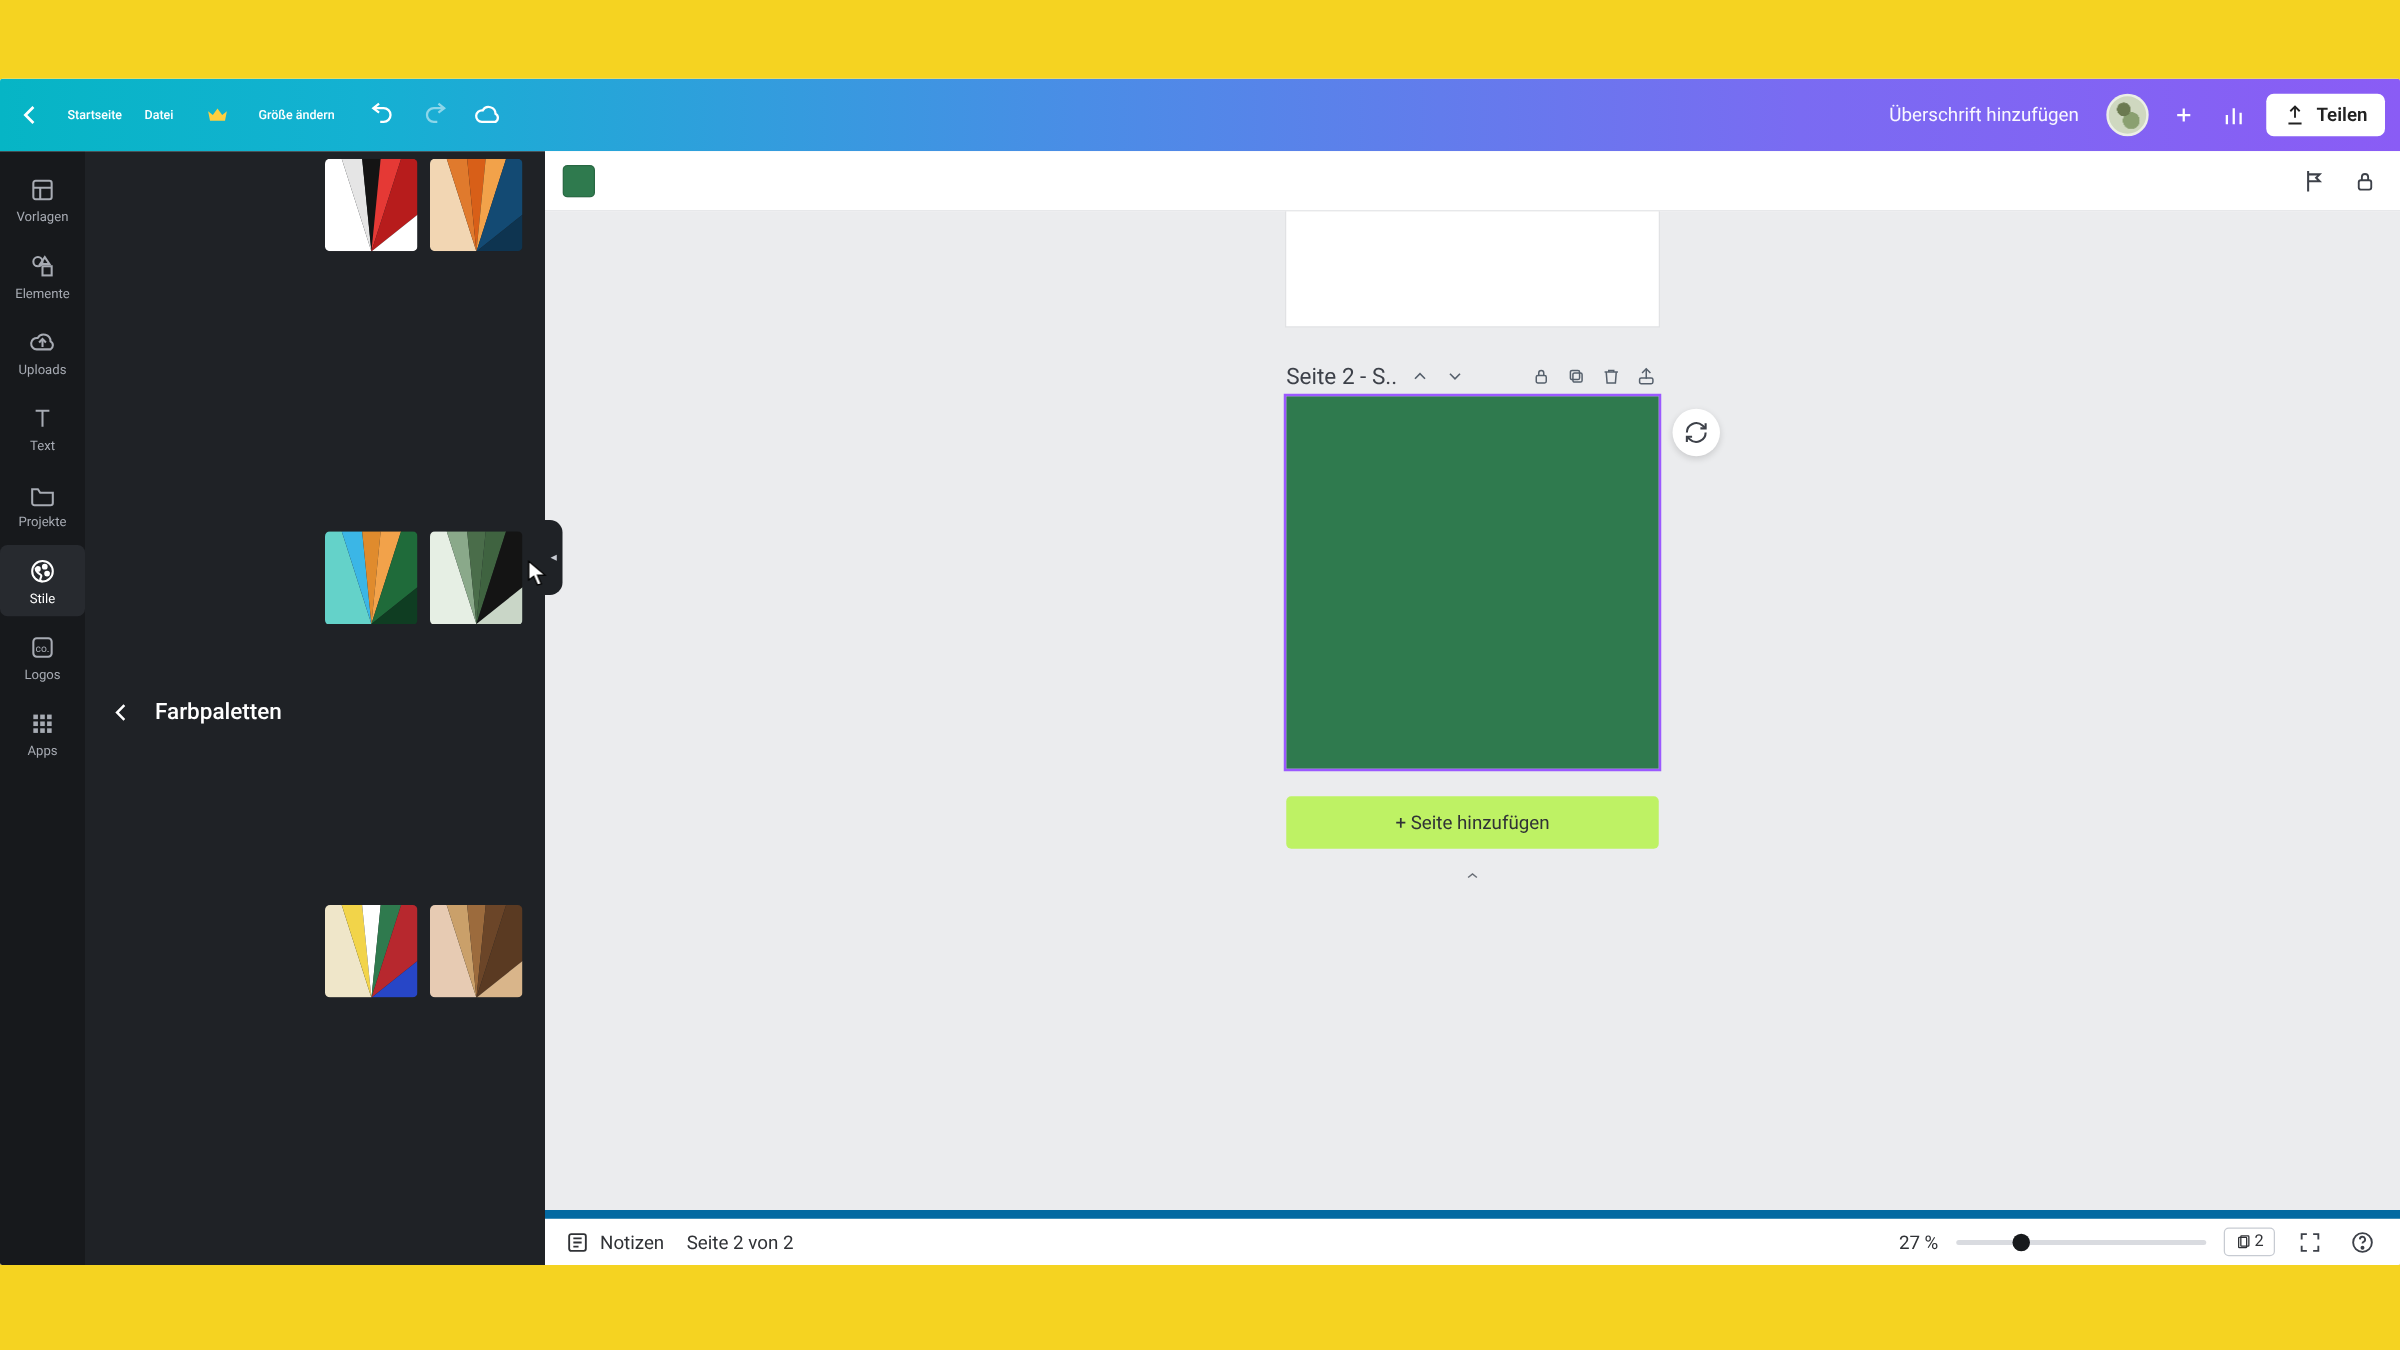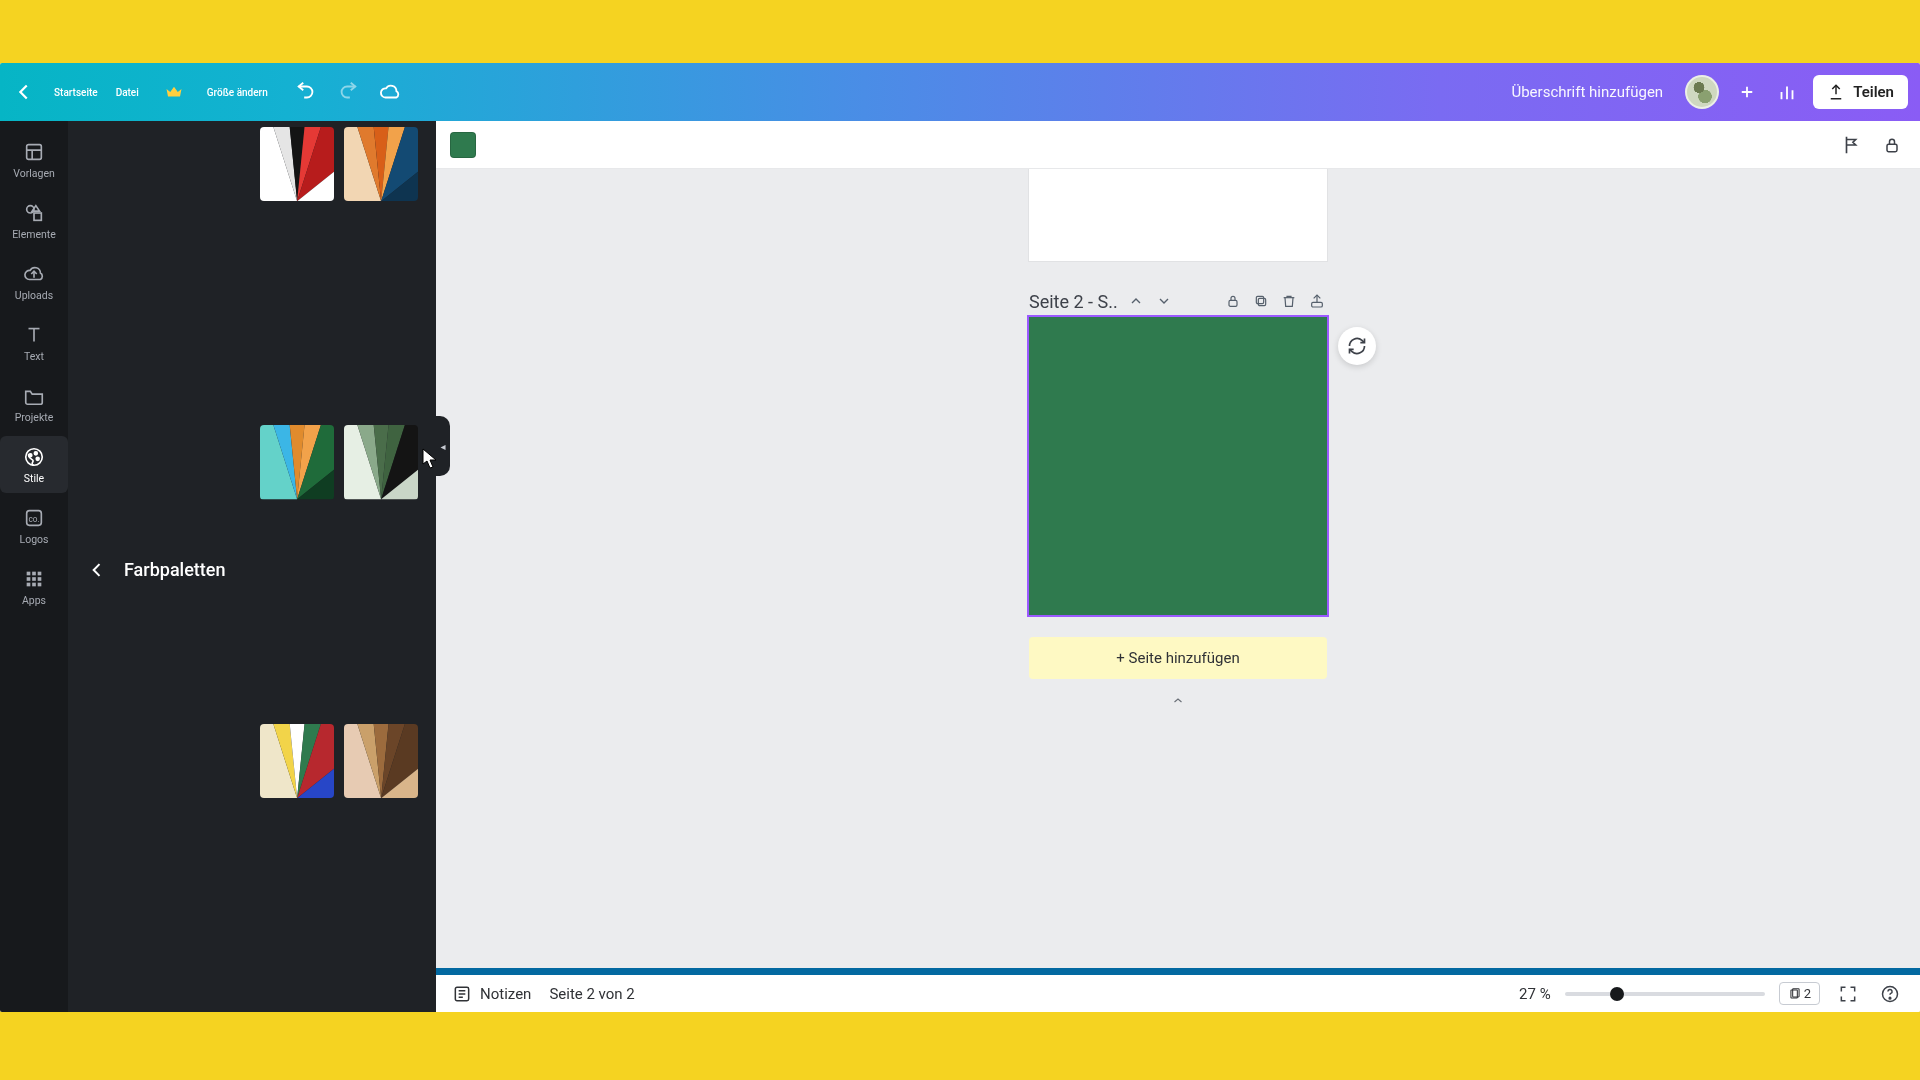--- a/index.html
+++ b/index.html
@@ -45,21 +45,21 @@
   .ctx-spacer { flex: 1; }
   .ctx-icon { width: 28px; height: 28px; display:inline-flex; align-items:center; justify-content:center; color:#3d4149; cursor:pointer; }
 
   .stage { flex: 1; position: relative; overflow: hidden; }
   .page1-bottom { position: absolute; left: 50%; transform: translateX(-50%); top: 0; width: 298px; height: 92px; background: #fff; box-shadow: 0 0 0 1px rgba(0,0,0,0.04); }
   .page-header { position: absolute; left: 50%; transform: translateX(-50%); top: 122px; width: 298px; display: flex; gap: 8px; color: #3d4149; font-size: 18px; }
   .page-header .ph-spacer { flex: 1; }
   .ph-icon { width: 20px; height: 20px; display:inline-flex; align-items:center; justify-content:center; color:#56606c; cursor:pointer; }
   .page2 { position: absolute; left: 50%; transform: translateX(-50%); top: 148px; width: 298px; height: 298px; background: #2f7a4e; outline: 2px solid #9b59ff; outline-offset: 0; }
   .fab-refresh { position: absolute; left: calc(50% + 160px); top: 158px; width: 38px; height: 38px; background: #fff; border-radius: 50%; display:flex; align-items:center; justify-content:center; color:#3d4149; box-shadow: 0 2px 6px rgba(0,0,0,0.15); cursor:pointer; }
-  .add-page { position: absolute; left: 50%; transform: translateX(-50%); top: 468px; width: 298px; background: #fef9c3; text-align: center; padding: 12px 0; border-radius: 4px; color: #303236; font-size: 15px; cursor:pointer; }
+  .add-page { position: absolute; left: 50%; transform: translateX(-50%); top: 468px; width: 298px; background: #bef264; text-align: center; padding: 12px 0; border-radius: 4px; color: #303236; font-size: 15px; cursor:pointer; }
   .peek { position:absolute; left:50%; transform:translateX(-50%); top: 526px; color:#6a6f77; font-size:12px; cursor:pointer; }
 
   .bottombar { height: 44px; background: #fff; border-top: 7px solid #0369a1; display: flex; align-items: center; padding: 0 16px; gap: 18px; color: #303236; font-size: 15px; }
   .bb-item { display: flex; align-items: center; gap: 8px; cursor:pointer; }
   .bb-spacer { flex: 1; }
   .bb-zoom { display: flex; align-items: center; gap: 14px; }
   .slider { width: 200px; height: 4px; background: #d9dbe0; border-radius: 2px; position: relative; }
   .slider-dot { position: absolute; top: 50%; left: 26%; transform: translate(-50%,-50%); width: 14px; height: 14px; border-radius: 50%; background: #17191c; cursor:pointer; }
   .page-badge { border:1px solid #c7cbd2; border-radius:4px; padding:3px 8px; font-size:13px; display:flex; align-items:center; gap:2px; cursor:pointer; }
 

